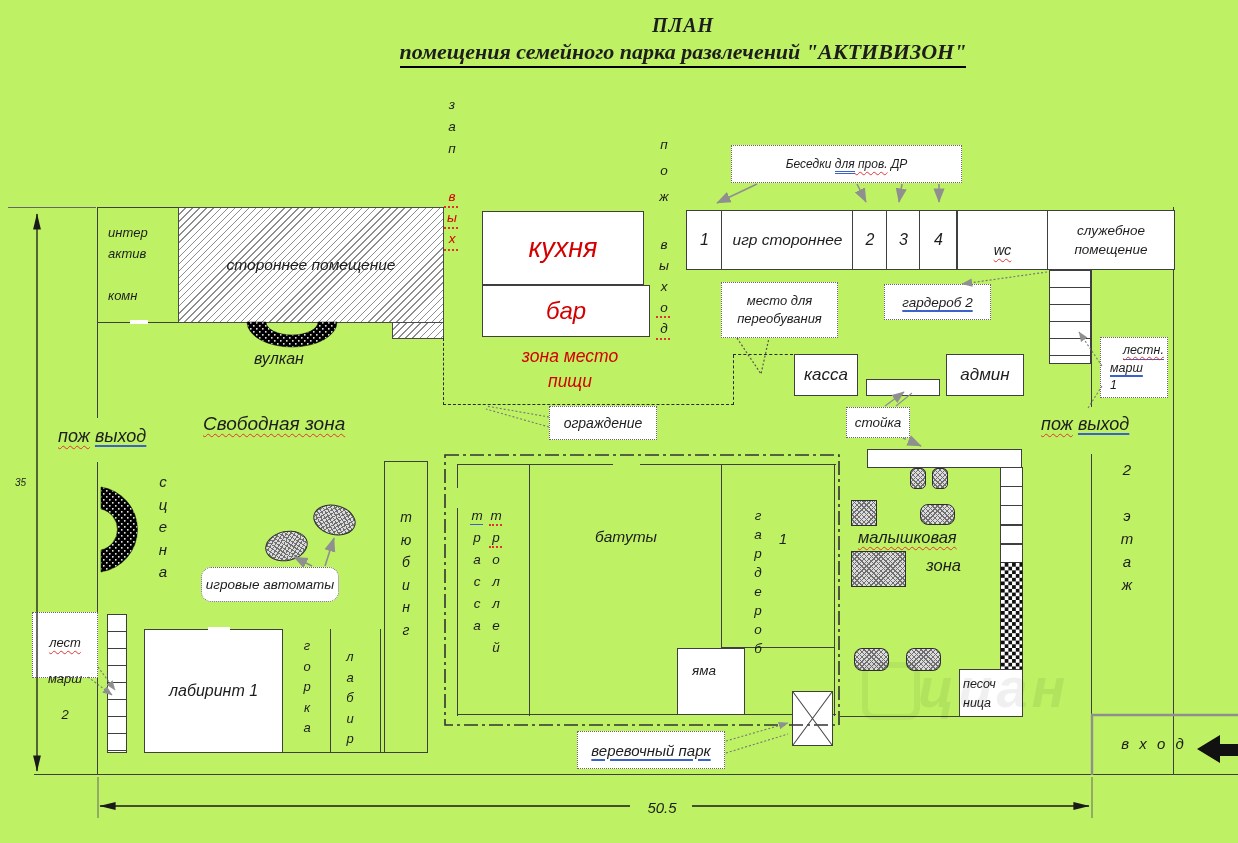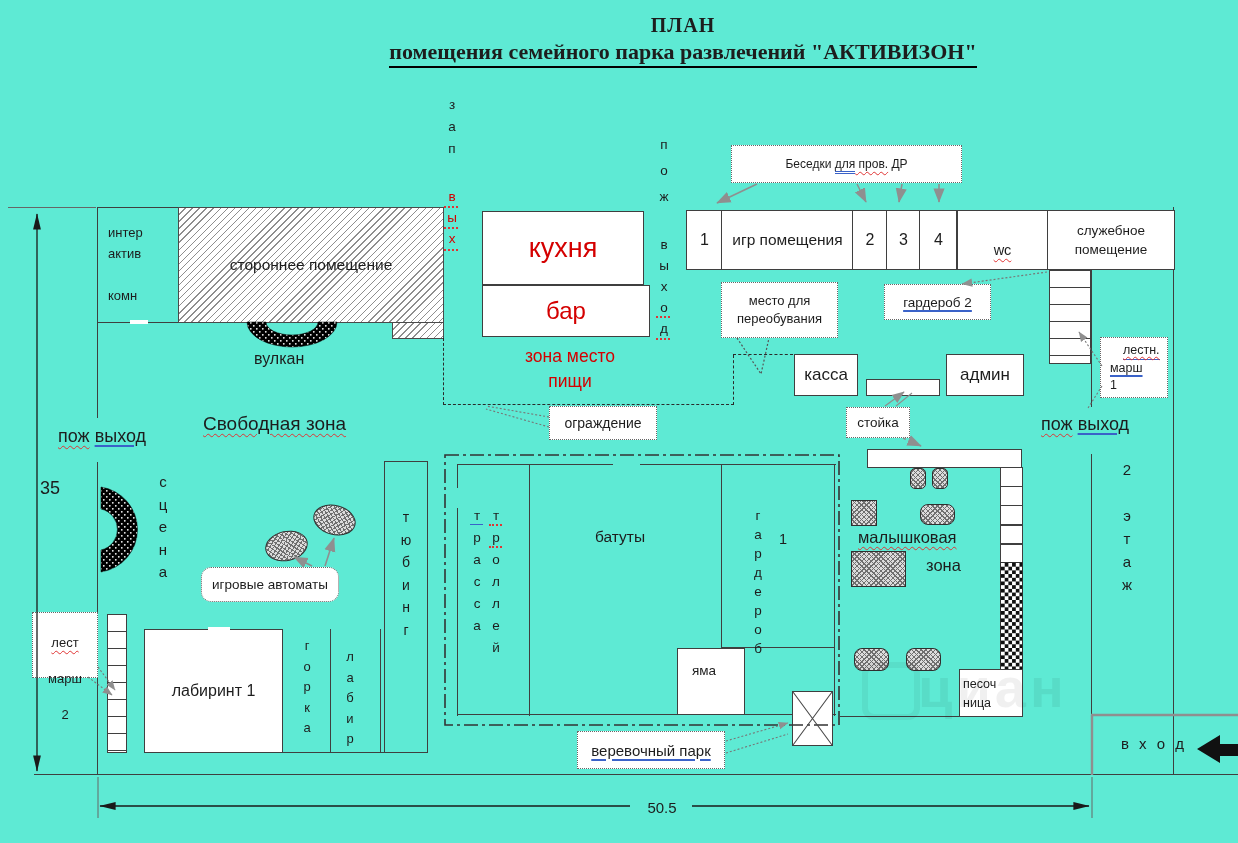--- a/index.html
+++ b/index.html
@@ -1,17 +1,17 @@
 <!DOCTYPE html>
 <html><head>
 <meta charset="utf-8">
 <style>
   html,body{margin:0;padding:0;background:#fff;}
-  #plan{position:relative;width:1238px;height:843px;background:#5eead4;overflow:hidden;
-        font-family:"Liberation Sans","DejaVu Sans",sans-serif;color:#1d1d1d;}
+  #plan{position:relative;width:1238px;height:843px;background:#bef264;overflow:hidden;
+        font-family:"Liberation Sans","DejaVu Sans",sans-serif;color:#1d1d1d;font-style:italic;}
   .abs{position:absolute;}
   .t{position:absolute;font-size:13px;color:#1d1d1d;line-height:1.25;}
   .v{white-space:pre-line;text-align:center;}
   .ctr{display:flex;align-items:center;justify-content:center;text-align:center;}
   .box{position:absolute;border:1.3px solid #3f3f3f;background:#fff;box-sizing:border-box;}
   .dotbox{position:absolute;border:1.3px dotted #666;background:#fff;box-sizing:border-box;}
   .hl{position:absolute;height:1.4px;background:#3f3f3f;}
   .vl{position:absolute;width:1.4px;background:#3f3f3f;}
   .dashv{position:absolute;width:0;border-left:1.6px dashed #2a2a2a;}
   .dashh{position:absolute;height:0;border-top:1.6px dashed #2a2a2a;}
@@ -96,21 +96,21 @@
 х
 о
 д</div>
   <div class="mark-red" style="left:656px;top:316px;width:14px;"></div>
   <div class="mark-red" style="left:656px;top:338px;width:14px;"></div>
 
   <div class="box ctr" style="left:686px;top:210px;width:37px;height:60px;">
       <span style="font-size:16px;">1</span>
     </div>
   <div class="box ctr" style="left:721px;top:210px;width:133px;height:60px;">
-      <span style="font-size:15.5px;">игр помещения</span>
+      <span style="font-size:15.5px;">игр стороннее</span>
     </div>
   <div class="box ctr" style="left:852px;top:210px;width:36px;height:60px;">
       <span style="font-size:16px;">2</span>
     </div>
   <div class="box ctr" style="left:886px;top:210px;width:35px;height:60px;">
       <span style="font-size:16px;">3</span>
     </div>
   <div class="box ctr" style="left:919px;top:210px;width:39px;height:60px;">
       <span style="font-size:16px;">4</span>
     </div>
@@ -271,21 +271,21 @@
   <div class="t" style="left:926px;top:555px;font-size:16.5px;">зона</div>
 
   <div class="t v" style="left:1116px;top:458px;width:22px;line-height:23px;font-size:15px;">2
 
 э
 т
 а
 ж</div>
   <div class="t" style="left:1112px;top:735px;width:84px;text-align:center;font-size:15px;letter-spacing:3px;">в х о д</div>
 
-  <div class="t" style="left:40px;top:477px;font-size:18px;">35</div>
+  <div class="t" style="left:15px;top:477px;font-size:10px;">35</div>
   <div class="t" style="left:634px;top:799px;width:56px;text-align:center;font-size:15px;">50.5</div>
 
   <div class="abs" style="left:862px;top:662px;width:46px;height:46px;border:6px solid rgba(0,0,0,0.05);border-radius:12px;"></div>
   <div class="wm" style="left:918px;top:655px;">циан</div>
 
   <svg class="overlay" width="1238" height="843" viewBox="0 0 1238 843">
     <defs>
       <pattern id="pdots" width="6" height="6" patternUnits="userSpaceOnUse">
         <rect width="6" height="6" fill="#000"></rect>
         <circle cx="1.8" cy="1.8" r="0.9" fill="#fff"></circle>

